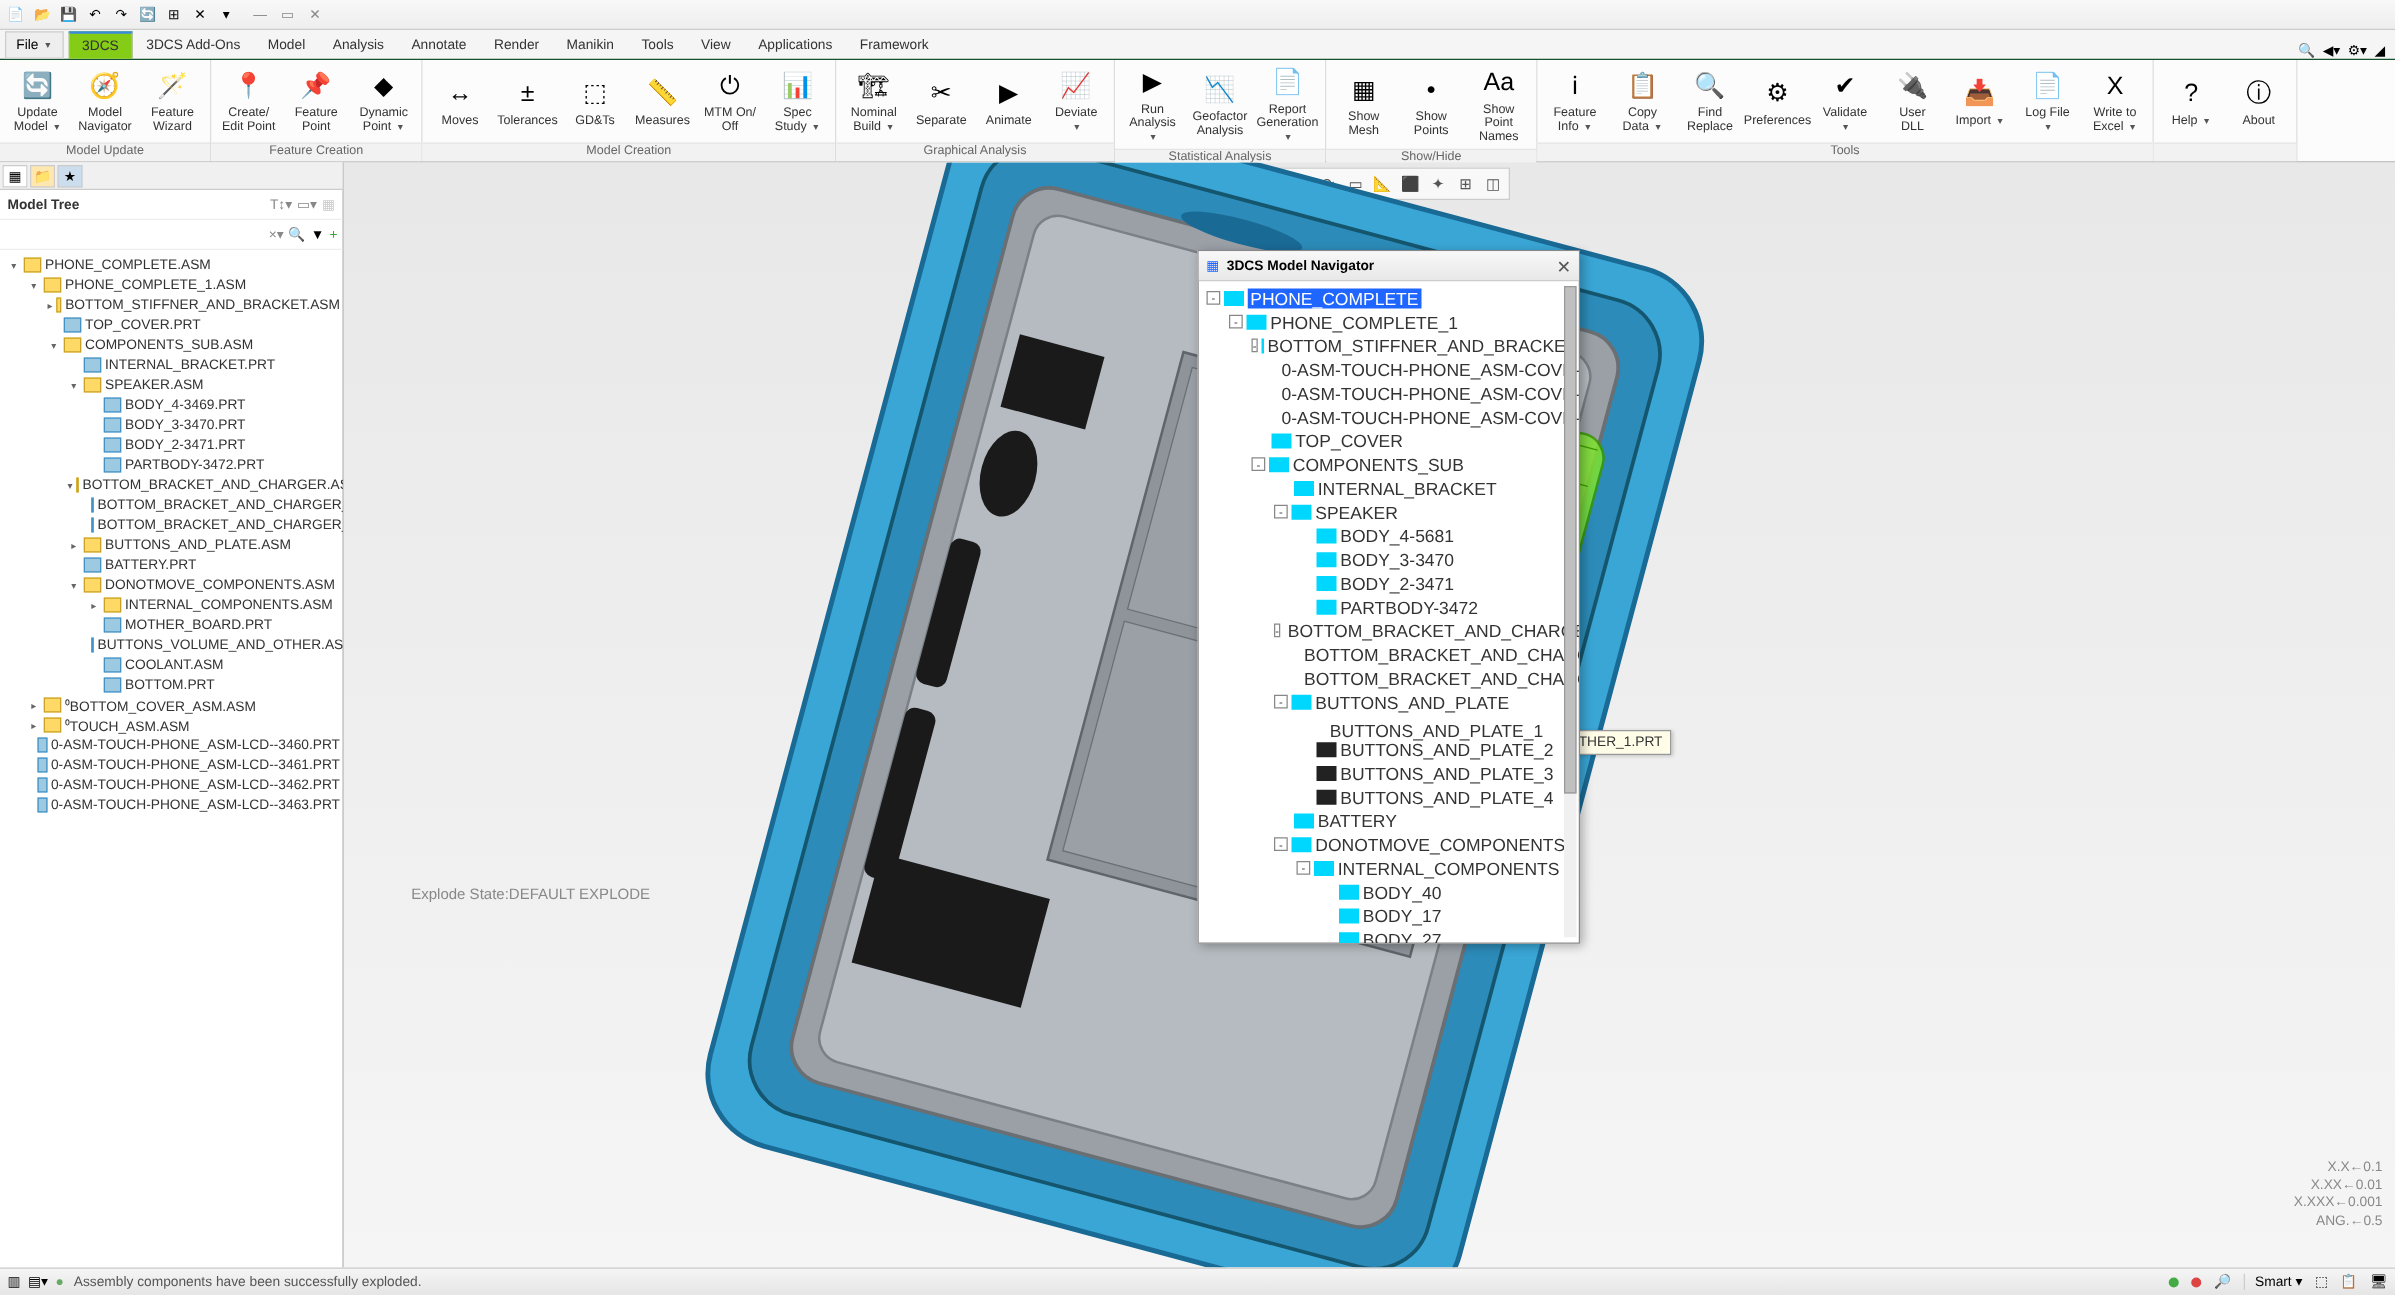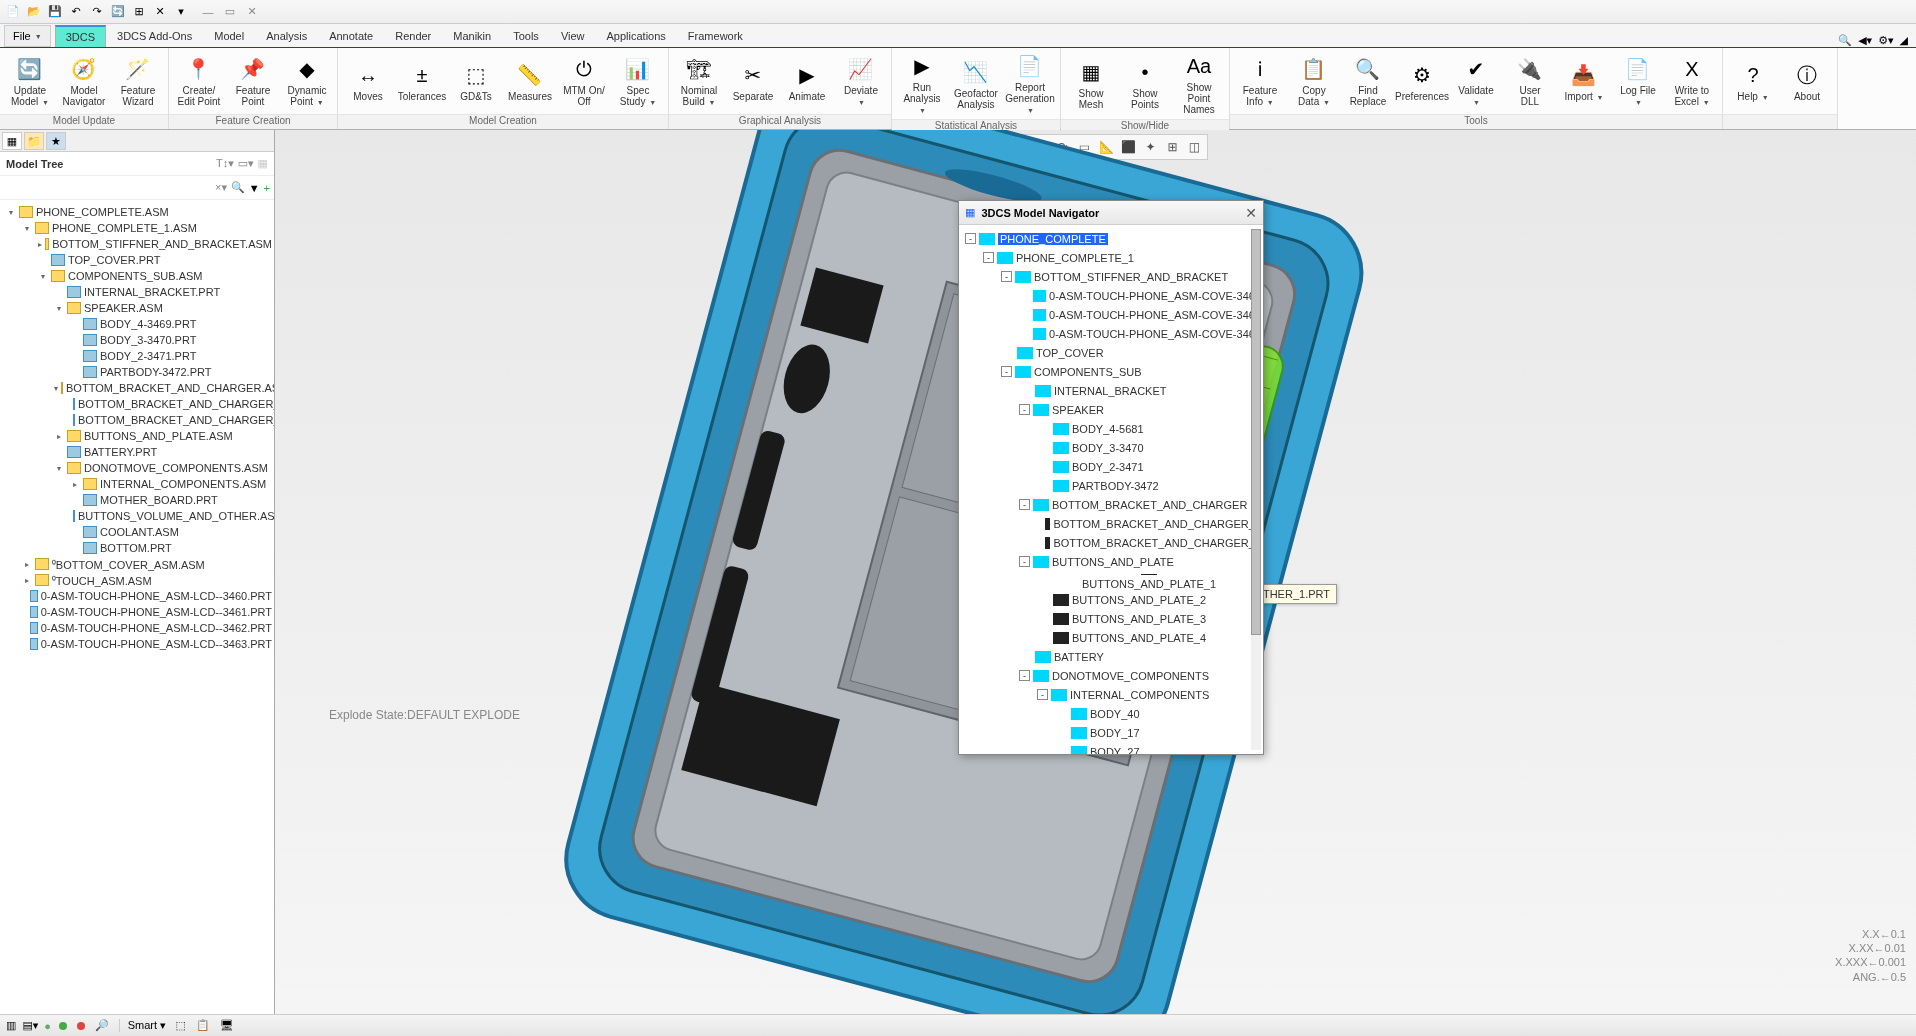--- a/index.html
+++ b/index.html
@@ -5,21 +5,21 @@
 * { margin:0; padding:0; box-sizing:border-box; font-family:"Segoe UI",Arial,sans-serif; font-size:11px; }
 body { background:#f0f0f0; overflow:hidden; width:1916px; height:1036px; }
 .titlebar { height:24px; background:linear-gradient(#f8f8f8,#eee); display:flex; align-items:center; border-bottom:1px solid #ccc; }
 .qat { display:flex; gap:3px; padding:0 4px; align-items:center; }
 .qat-btn { width:18px; height:18px; display:flex; align-items:center; justify-content:center; cursor:pointer; }
 .title-text { flex:1; text-align:center; color:#555; }
 .win-btns { display:flex; gap:2px; padding:0 4px; }
 .win-btn { width:20px; height:16px; display:flex; align-items:center; justify-content:center; cursor:pointer; color:#888; }
 .tabbar { height:24px; background:#f5f5f5; display:flex; align-items:flex-end; border-bottom:1px solid #14532d; padding-left:4px; }
 .tab { padding:4px 10px; cursor:pointer; color:#333; border:1px solid transparent; border-bottom:none; }
-.tab.active { background:#5eead4; border-color:#b0b0b0; border-top:2px solid #3a8dde; }
+.tab.active { background:#84cc16; border-color:#b0b0b0; border-top:2px solid #3a8dde; }
 .filebtn { background:#eee; border:1px solid #ccc; margin-right:4px; padding:4px 8px; display:flex; align-items:center; gap:3px;}
 .tabbar .spacer { flex:1; }
 .help-icons { display:flex; gap:6px; padding:0 8px; align-items:center; }
 .ribbon { height:82px; background:#fcfcfc; border-bottom:1px solid #b0b0b0; display:flex; }
 .rgroup { border-right:1px solid #ddd; display:flex; flex-direction:column; }
 .rgroup-body { flex:1; display:flex; align-items:center; padding:2px 6px; gap:6px; }
 .rgroup-label { height:15px; text-align:center; font-size:10px; color:#666; background:#f2f2f2; border-top:1px solid #e5e5e5;}
 .rbtn { display:flex; flex-direction:column; align-items:center; justify-content:center; width:48px; cursor:pointer; padding:2px; text-align:center; line-height:1.1; gap:2px;}
 .rbtn .ic { width:28px; height:28px; display:flex; align-items:center; justify-content:center; font-size:20px;}
 .rbtn .lbl { font-size:10px; color:#333; }
@@ -49,21 +49,21 @@
 .navigator { position:absolute; background:#fff; border:1px solid #888; box-shadow:2px 2px 8px rgba(0,0,0,.3); display:flex; flex-direction:column;}
 .nav-title { height:24px; background:linear-gradient(#f8f8f8,#e8e8e8); border-bottom:1px solid #ccc; display:flex; align-items:center; padding:0 6px; gap:6px;}
 .nav-title .t { flex:1; font-weight:bold; }
 .nav-close { cursor:pointer; font-size:14px; color:#555;}
 .nav-body { flex:1; overflow:auto; padding:4px 2px; position:relative;}
 .nav-node { display:flex; align-items:center; height:19px; gap:3px; cursor:pointer; white-space:nowrap;}
 .nav-exp { width:11px; height:11px; border:1px solid #888; display:flex; align-items:center; justify-content:center; font-size:9px; color:#333; background:#fff;}
 .nav-icon { width:16px; height:12px; display:inline-block; }
 .ni-cyan { background:#00d7ff; }
 .ni-dark { background:#222; }
-.nav-label { font-size:11px; color:#333;}
+.nav-label { font-size:14px; color:#333;}
 .nav-label.sel { background:#1e66ff; color:#fff; padding:0 2px;}
 .statusbar { position:absolute; bottom:0; left:0; right:0; height:22px; background:linear-gradient(#f5f5f5,#e5e5e5); border-top:1px solid #ccc; display:flex; align-items:center; padding:0 6px; gap:8px;}
 .status-left { display:flex; gap:6px; align-items:center;}
 .status-msg { color:#555; flex:1;}
 .status-right { display:flex; gap:10px; align-items:center;}
 .dot-green { width:8px; height:8px; background:#4a4; border-radius:50%;}
 .dot-red { width:8px; height:8px; background:#d44; border-radius:50%;}
 .scroll-track { position:absolute; right:2px; top:4px; bottom:4px; width:10px; background:#f0f0f0;}
 .scroll-thumb { position:absolute; left:0; right:0; background:#c0c0c0; border:1px solid #999;}
 .drop-arrow { font-size:7px; color:#555; margin-left:1px;}
@@ -670,20 +670,21 @@
     <div>ANG.←0.5</div>
   </div>
 </div>
 
 <div class="statusbar">
   <div class="status-left">
     <span>▥</span>
     <span>▤▾</span>
     <span style="color:#6a6">●</span>
   </div>
+  <span class="status-msg">Assembly components have been successfully exploded.</span>
   <div class="status-right">
     <span class="dot-green"></span>
     <span class="dot-red"></span>
     <span>🔎</span>
     <span style="border-left:1px solid #ccc;padding-left:8px"><span>Smart</span> ▾</span>
     <span>⬚</span>
     <span>📋</span>
     <span>🖥</span>
   </div>
 </div>

